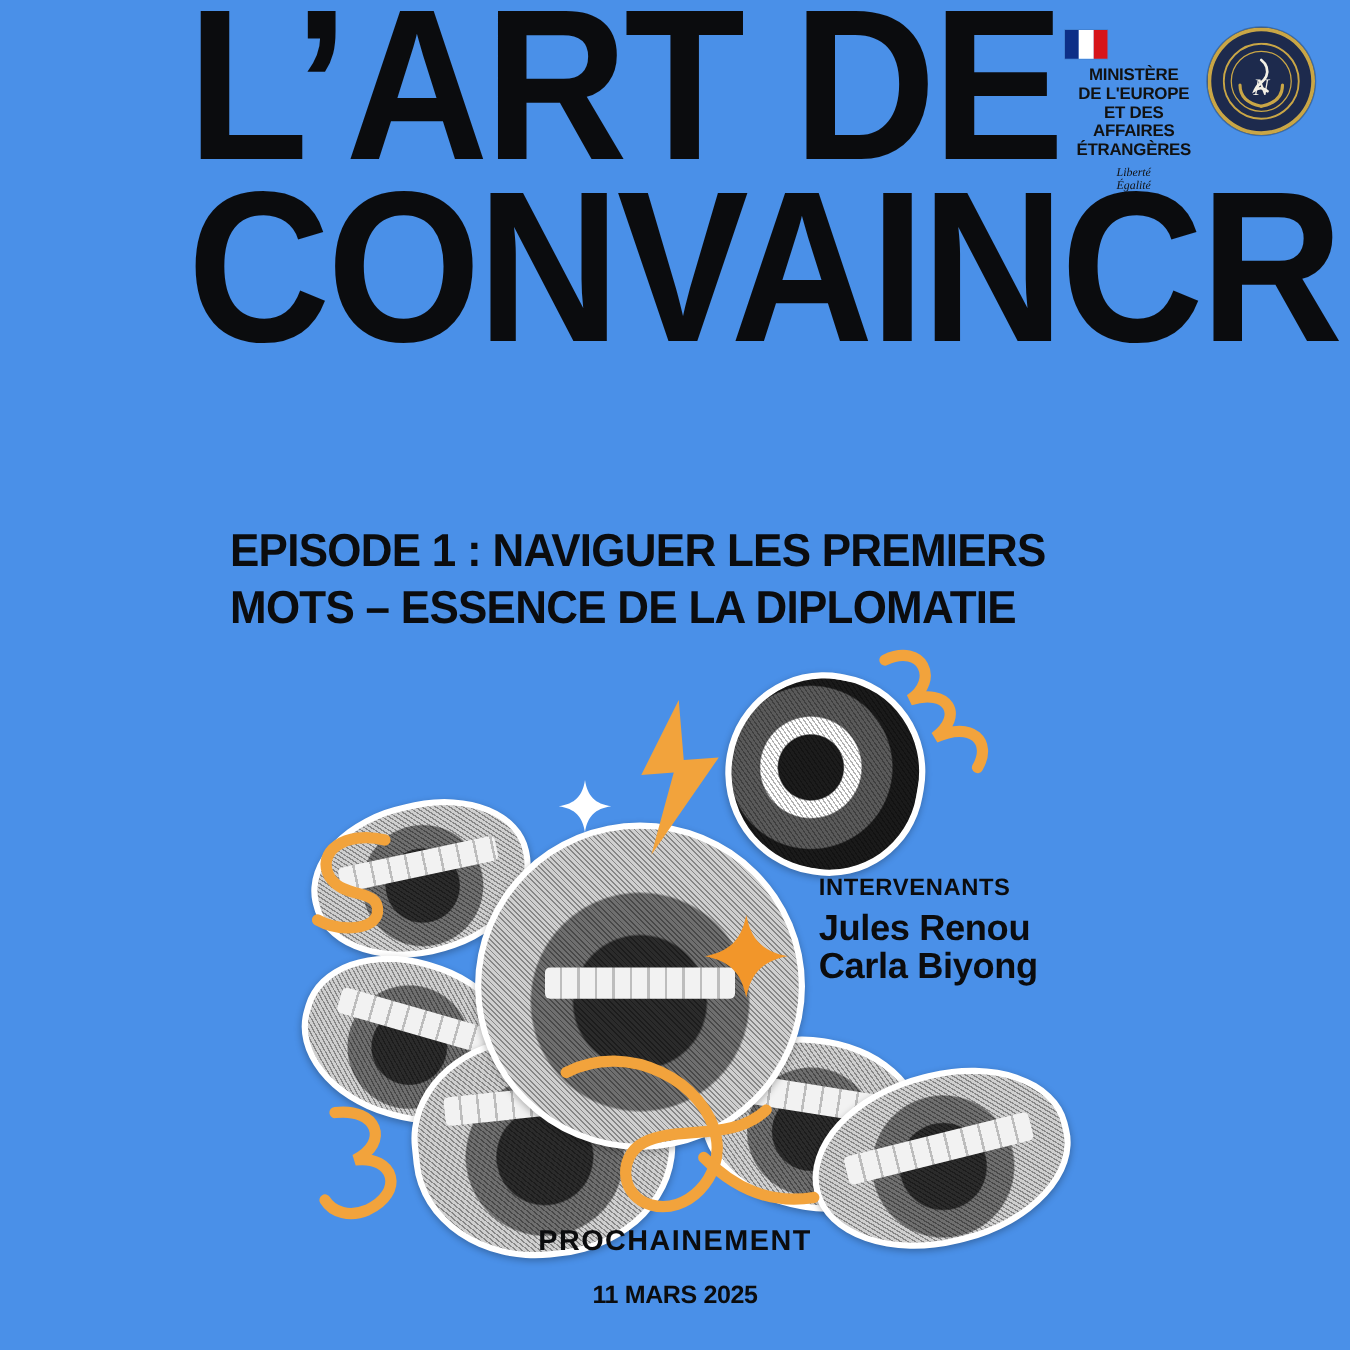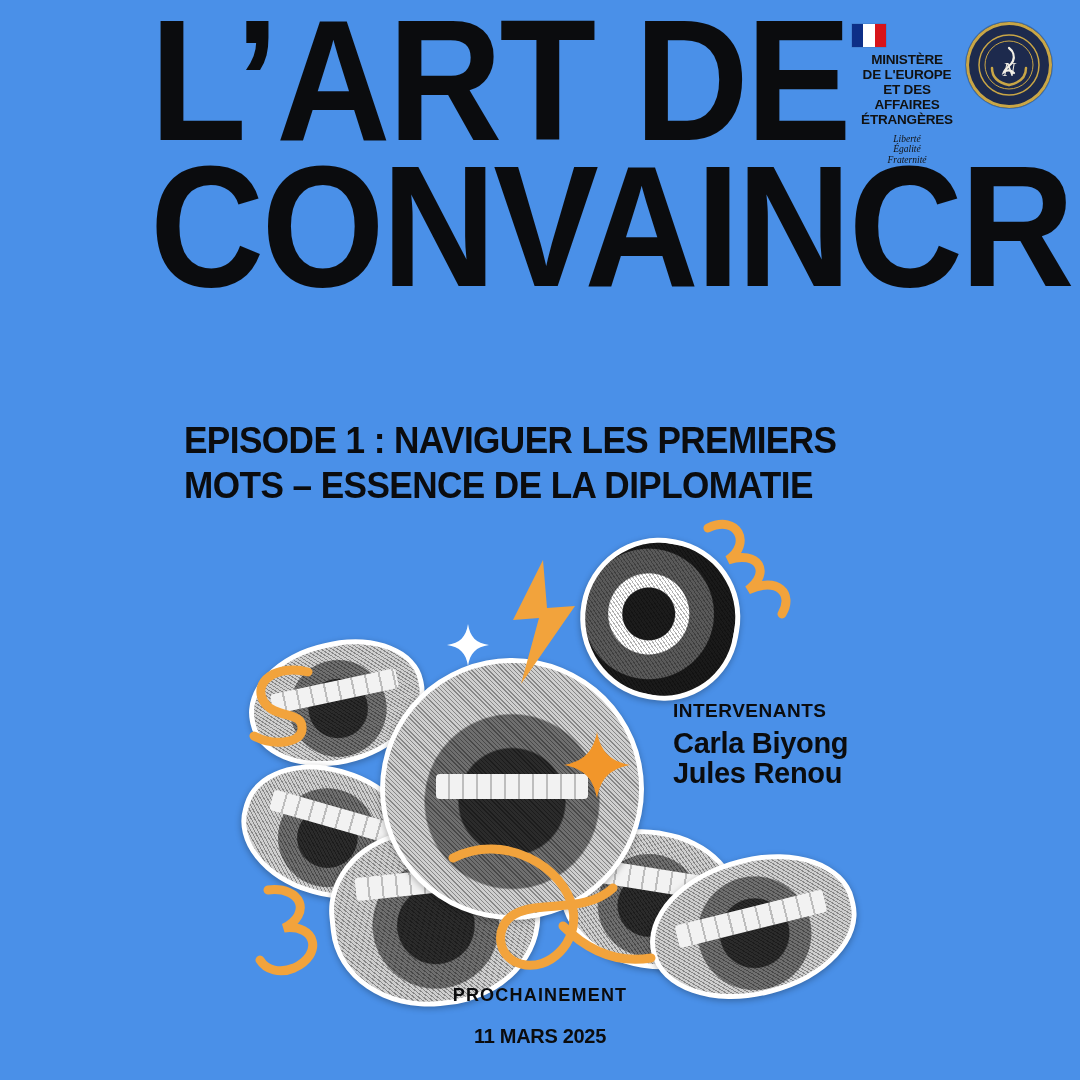--- a/index.html
+++ b/index.html
@@ -88,21 +88,21 @@
     font-size: 11px;
     font-weight: 700;
     letter-spacing: 0.6px;
     color: #16181c;
     text-transform: uppercase;
   }
 
   
   .title-wrap {
     position: absolute;
-    top: 12px;
+    top: 0;
     left: 150px;
     width: 760px;
   }
   .title-line {
     color: #0b0c0e;
     font-weight: 900;
     line-height: 0.80;
     letter-spacing: -3px;
     transform: scaleX(0.92);
     transform-origin: left center;
@@ -190,21 +190,21 @@
   .d-star-white { left: 215px; top: 112px; }
   .d-cross-orange { left: 330px; top: 218px; }
   .d-squiggle-top { left: 468px; top: 0px; }
   .d-squiggle-left { left: 12px; top: 150px; }
   .d-squiggle-bottom { left: 20px; top: 370px; }
   .d-swirl { left: 215px; top: 330px; }
 
   
   .speakers {
     position: absolute;
-    left: 673px;
+    left: 655px;
     top: 700px;
     width: 330px;
     color: #0b0c0e;
   }
   .speakers .label {
     font-size: 19px;
     font-weight: 700;
     letter-spacing: 0.5px;
     margin-bottom: 6px;
   }
@@ -218,21 +218,21 @@
   
   .footer {
     position: absolute;
     left: 0;
     right: 0;
     bottom: 28px;
     text-align: center;
     color: #0b0c0e;
   }
   .footer .soon {
-    font-size: 18px;
+    font-size: 23px;
     font-weight: 600;
     letter-spacing: 1.2px;
     margin-top: 12px;
   }
   .footer .date {
     font-size: 20px;
     font-weight: 800;
     letter-spacing: -0.3px;
     margin: 19px 0 4px;
   }
@@ -330,22 +330,22 @@
       <path d="M18 10 C52 6 62 34 34 48 C66 44 74 74 44 88 C30 94 16 90 10 80" fill="none" stroke="#F2A33C" stroke-width="9" stroke-linecap="round"></path>
     </svg>
     <svg class="doodle d-swirl" width="230" height="150" viewBox="0 0 230 150">
       <path d="M8 18 C58 -8 120 26 128 70 C134 102 104 132 76 124 C52 118 48 86 70 74 C96 60 140 74 168 48" fill="none" stroke="#F2A33C" stroke-width="9" stroke-linecap="round"></path>
       <path d="M118 86 C142 110 170 124 206 118" fill="none" stroke="#F2A33C" stroke-width="9" stroke-linecap="round"></path>
     </svg>
   </div>
 
   <div class="speakers">
     <div class="label">INTERVENANTS</div>
+    <div class="name">Jules Renou</div>
     <div class="name">Carla Biyong</div>
-    <div class="name">Jules Renou</div>
   </div>
 
   <div class="footer">
     <div class="soon">PROCHAINEMENT</div>
     <div class="date">11 MARS 2025</div>
   </div>
 
 </div>
 
 </body></html>

